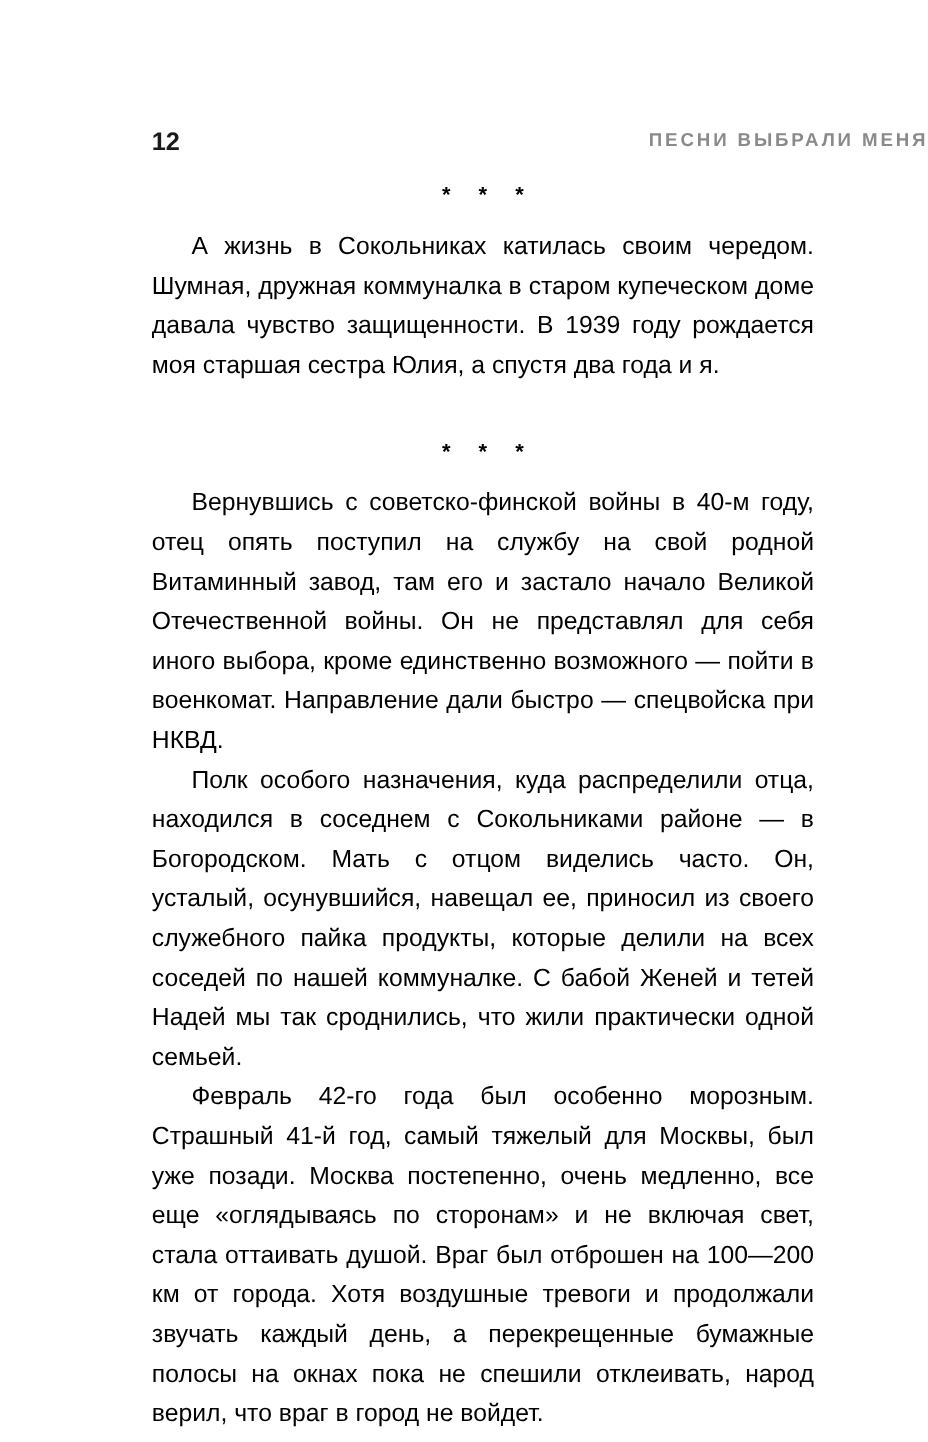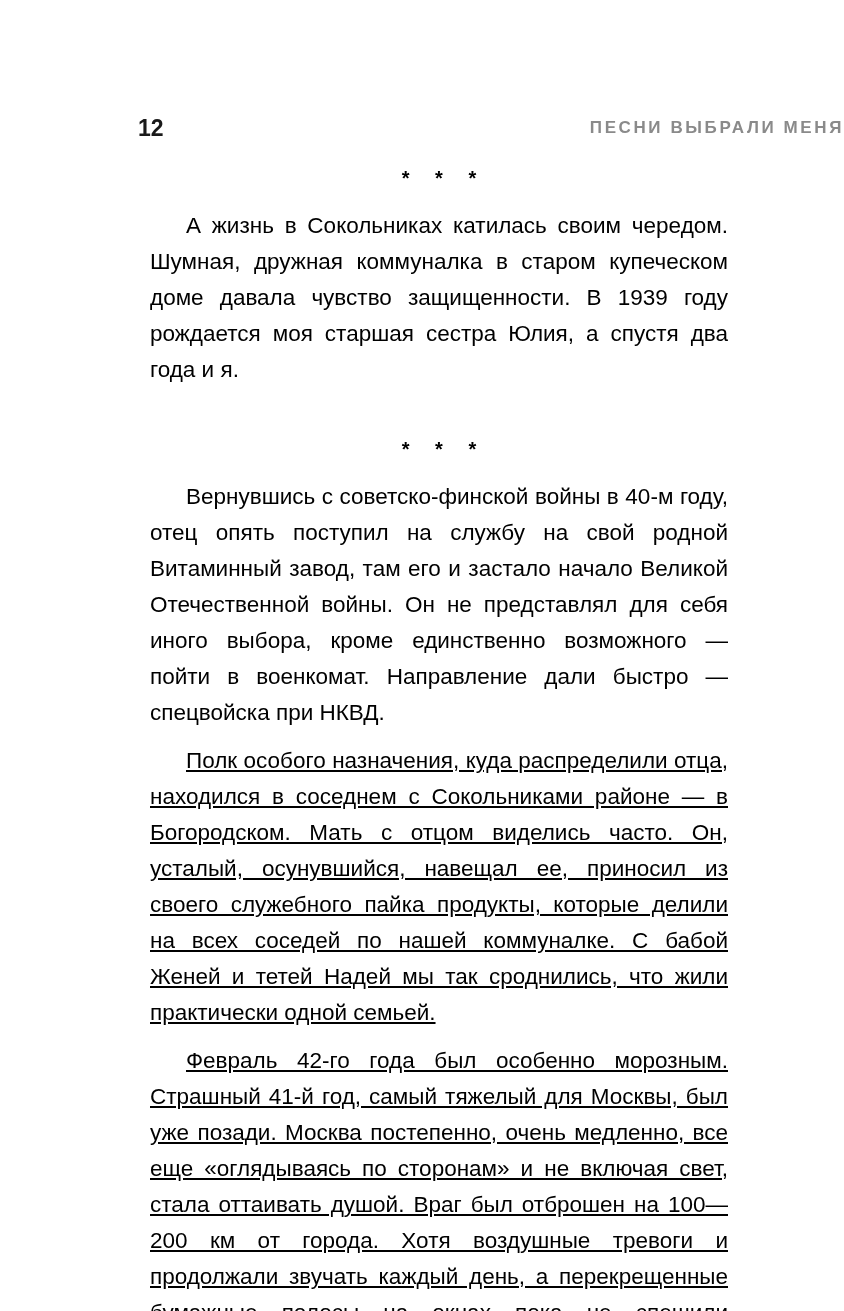--- a/index.html
+++ b/index.html
@@ -72,31 +72,31 @@
     font-weight: bold;
     line-height: 36px;
     letter-spacing: 10px;
     padding-left: 10px;
     color: #000;
   }
   .sep.first { margin: 0 0 10px 0; }
   .sep.second { margin: 43px 0 10px 0; }
 
   p.body {
-    margin: 12px;
+    margin: 0;
     font-size: 22.5px;
     line-height: 36px;
     text-align: justify;
     text-justify: inter-word;
     text-indent: 36px;
     color: #000000;
     word-spacing: 0px;
     hyphens: manual;
   }
-  p.body.cont { text-indent: 36px; text-decoration: underline; }
+  p.body.cont { text-indent: 36px; }
 </style>
 </head>
 <body>
 
 <div class="page">
 
   <div class="running-head">
     <div class="folio">12</div>
     <div class="head-title">ПЕСНИ ВЫБРАЛИ МЕНЯ</div>
   </div>

